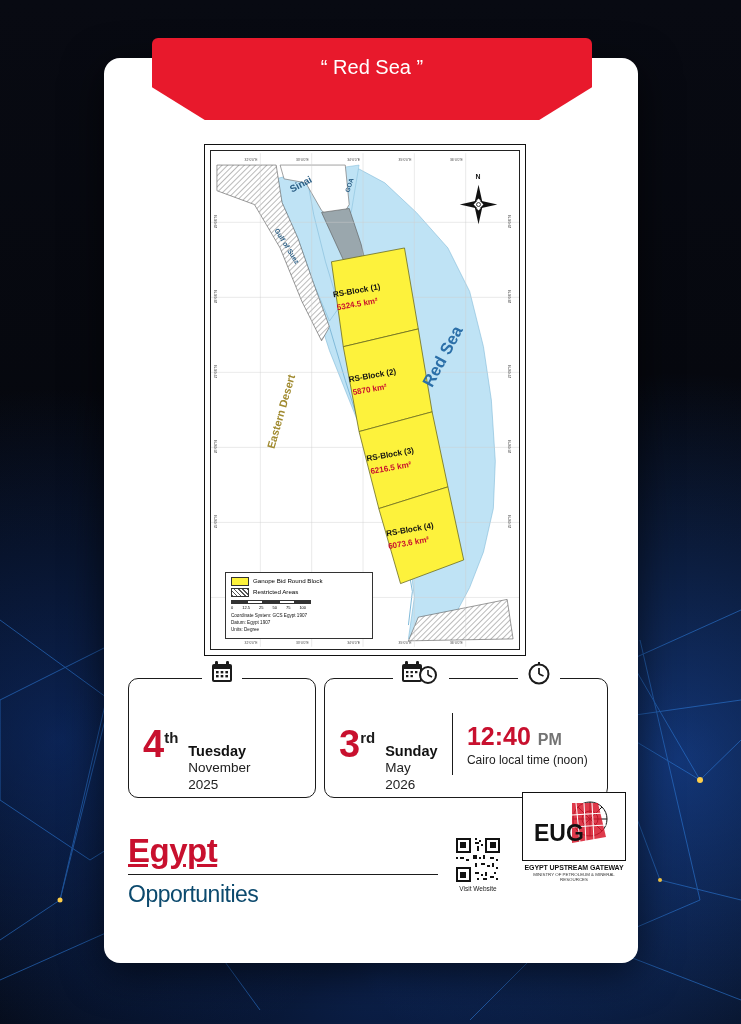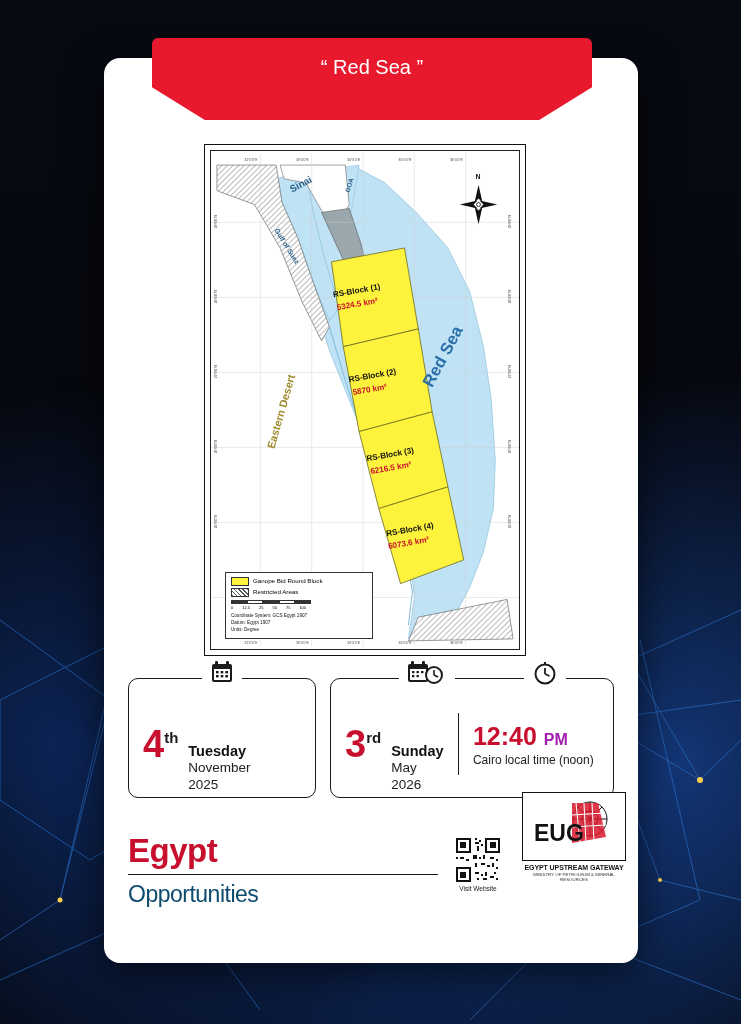--- a/index.html
+++ b/index.html
@@ -84,21 +84,21 @@
   .scalebar { display:flex; align-items:flex-end; gap:0; margin-top:3px; }
   .scalebar .seg { width: 16px; height: 4px; border: 0.5px solid #333; }
   .scalebar .seg.dark { background:#333; }
   .scale-nums { display:flex; font-size:4px; gap:9px; margin-top:1px; }
 
   
   .dates {
     position: absolute;
     left: 128px; top: 678px;
     width: 486px; height: 120px;
-    display: flex; gap: 14px;
+    display: flex; gap: 8px;
   }
   .date-card {
     border: 1.6px solid #1b1b1b;
     border-radius: 10px;
     position: relative;
     padding: 22px 14px 10px 14px;
     display: flex; align-items: center;
   }
   .date-card.one { width: 188px; }
   .date-card.two { width: 284px; }
@@ -114,28 +114,28 @@
   .big-day {
     font-size: 38px; font-weight: bold; color: #c8102e; line-height: 1;
   }
   .big-day sup { font-size: 15px; color: #1b1b1b; font-weight: bold; vertical-align: super; }
   .day-info { margin-left: 10px; line-height: 1.25; }
   .day-info .dow { font-size: 14.5px; font-weight: bold; color: #111; margin-top: 48px; }
   .day-info .mon, .day-info .yr { font-size: 13.5px; color: #222; }
   .divider-v { width: 1.4px; background: #1b1b1b; height: 62px; margin: 0 14px; }
   .time-block { text-align: left; }
   .time-block .t { font-size: 25px; font-weight: bold; color: #c8102e; }
-  .time-block .t .pm { color: #a21caf; font-size: 16px; }
+  .time-block .t .pm { color: #737373; font-size: 16px; }
   .time-block .tz { font-size: 12px; color: #222; margin-top: 2px; }
 
   
   .brand {
     position: absolute; left: 128px; top: 832px; width: 330px;
   }
-  .brand .egypt { font-size: 33px; font-weight: bold; color: #c8102e; letter-spacing: -0.5px; }
+  .brand .egypt { font-size: 33px; font-weight: bold; color: #c8102e; letter-spacing: -0.5px; text-decoration: underline; }
   .brand hr { border: none; border-top: 1.6px solid #1b1b1b; margin: 4px 0 6px 0; width: 310px; }
   .brand .opp { font-size: 23px; font-weight: normal; color: #0c4a6e; letter-spacing: -0.5px; }
 
   .qr-wrap { position: absolute; left: 456px; top: 838px; text-align: center; }
   .qr { width: 44px; height: 44px; display:block; }
   .qr-label { font-size: 6.5px; color: #222; margin-top: 3px; }
 
   .eug { position: absolute; left: 522px; top: 826px; width: 104px; text-align: center; }
   .eug-box { border: 1.6px solid #111; padding: 4px 4px 3px 4px; background:#fff; }
   .eug-title { font-size: 7px; font-weight: bold; color: #111; margin-top: 3px; letter-spacing: -0.1px;}

